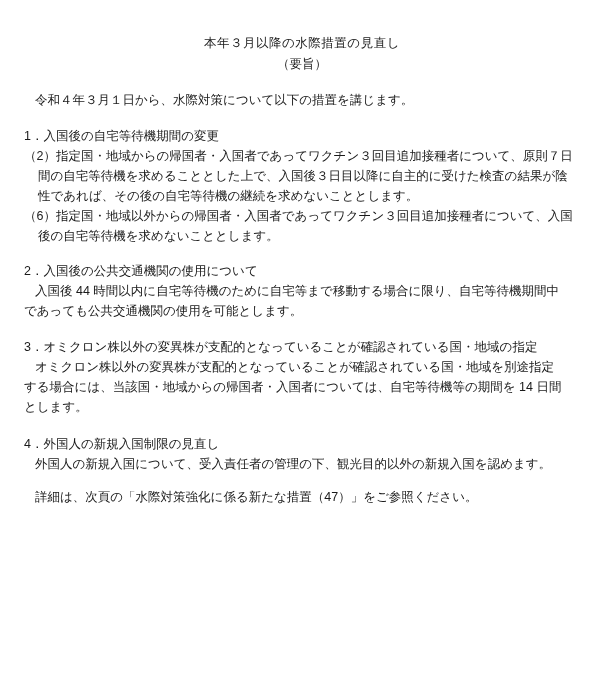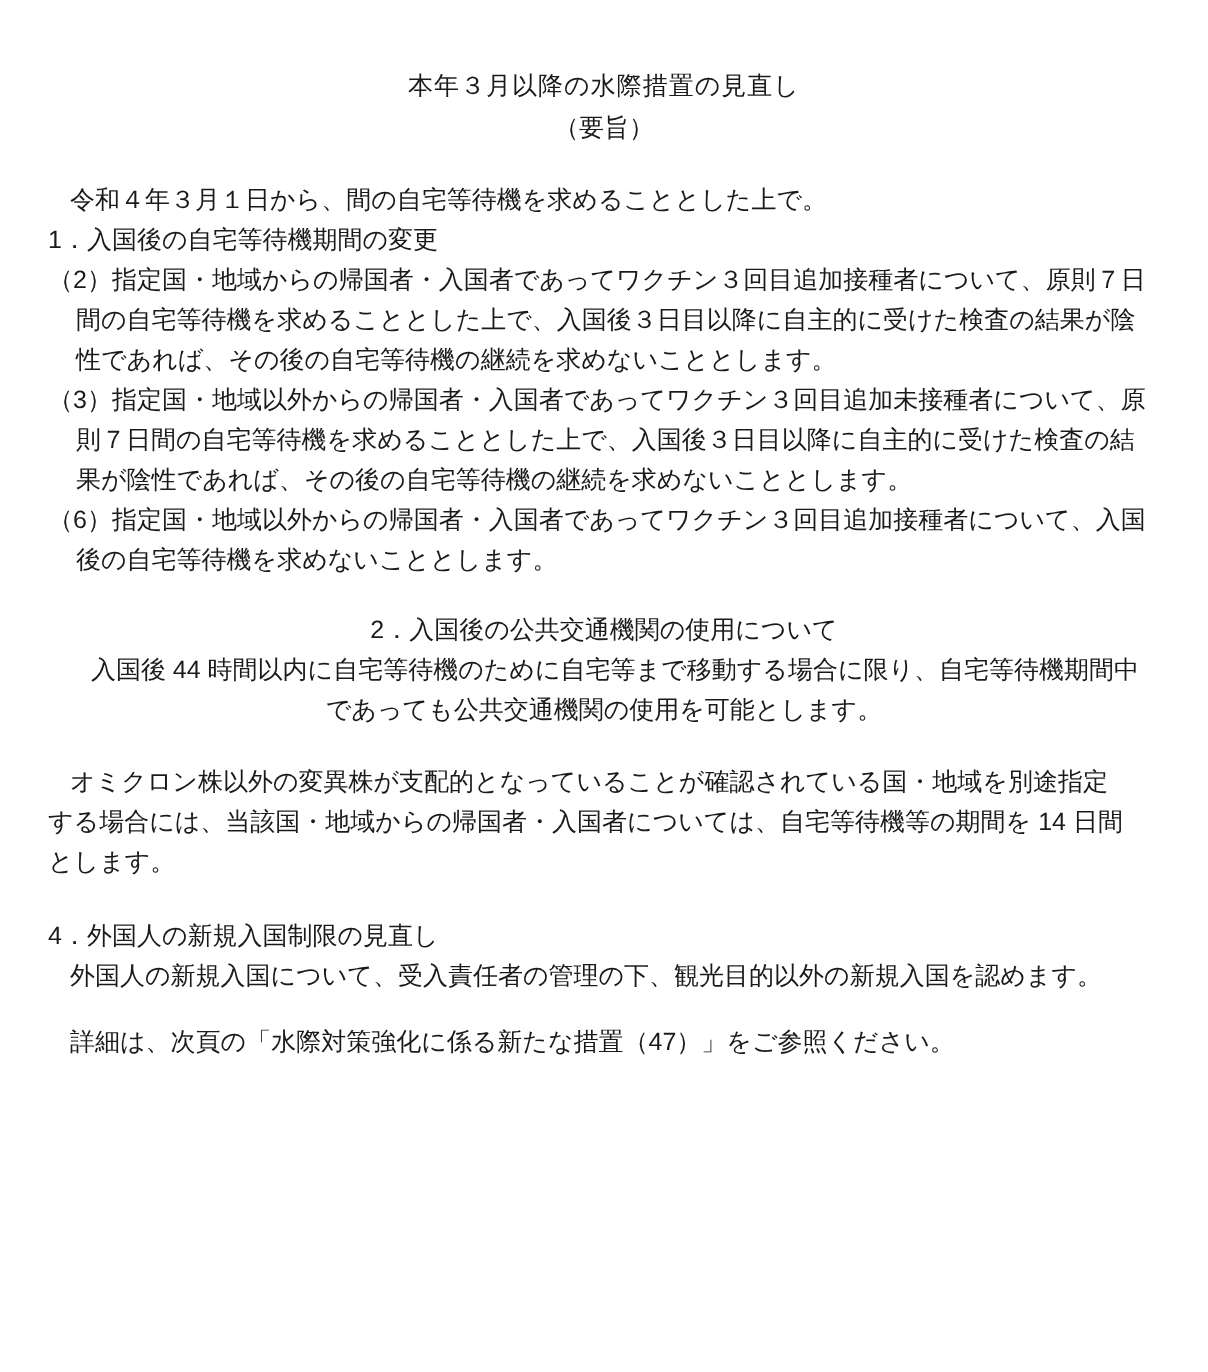--- a/index.html
+++ b/index.html
@@ -27,22 +27,22 @@
   }
   .doc-subtitle {
     text-align: center;
     line-height: 21px;
   }
   .intro {
     margin-top: 15px;
     text-indent: 11px;
   }
   .section { margin: 0; }
-  .sec1 { }
-  .sec2 { margin-top: 15px; text-align: center; }
+  .sec1 { margin-top: 16px; }
+  .sec2 { margin-top: 15px; }
   .sec3 { margin-top: 16px; }
   .sec4 { margin-top: 17px; }
   .heading {
     white-space: pre-line;
   }
   .item {
     white-space: pre-line;
     padding-left: 14px;
     text-indent: -14px;
   }
@@ -57,41 +57,39 @@
 </style>
 </head>
 <body>
 
 <div class="page">
 
   <div class="doc-title">本年３月以降の水際措置の見直し</div>
 
   <div class="doc-subtitle">（要旨）</div>
 
-  <div class="intro">令和４年３月１日から、間の自宅等待機を求めることとした上で。</div>
+  <div class="intro">令和４年３月１日から、水際対策について以下の措置を講じます。</div>
 
   <div class="section sec1">
     <div class="heading">1．入国後の自宅等待機期間の変更</div>
     <div class="item">（2）指定国・地域からの帰国者・入国者であってワクチン３回目追加接種者について、原則７日
 間の自宅等待機を求めることとした上で、入国後３日目以降に自主的に受けた検査の結果が陰
 性であれば、その後の自宅等待機の継続を求めないこととします。</div>
-    <div class="item">（3）指定国・地域以外からの帰国者・入国者であってワクチン３回目追加未接種者について、原
-則７日間の自宅等待機を求めることとした上で、入国後３日目以降に自主的に受けた検査の結
-果が陰性であれば、その後の自宅等待機の継続を求めないこととします。</div>
     <div class="item">（6）指定国・地域以外からの帰国者・入国者であってワクチン３回目追加接種者について、入国
 後の自宅等待機を求めないこととします。</div>
   </div>
 
   <div class="section sec2">
     <div class="heading">2．入国後の公共交通機関の使用について</div>
     <div class="para">入国後 44 時間以内に自宅等待機のために自宅等まで移動する場合に限り、自宅等待機期間中
 であっても公共交通機関の使用を可能とします。</div>
   </div>
 
   <div class="section sec3">
+    <div class="heading">3．オミクロン株以外の変異株が支配的となっていることが確認されている国・地域の指定</div>
     <div class="para">オミクロン株以外の変異株が支配的となっていることが確認されている国・地域を別途指定
 する場合には、当該国・地域からの帰国者・入国者については、自宅等待機等の期間を 14 日間
 とします。</div>
   </div>
 
   <div class="section sec4">
     <div class="heading">4．外国人の新規入国制限の見直し</div>
     <div class="para">外国人の新規入国について、受入責任者の管理の下、観光目的以外の新規入国を認めます。</div>
   </div>
 

